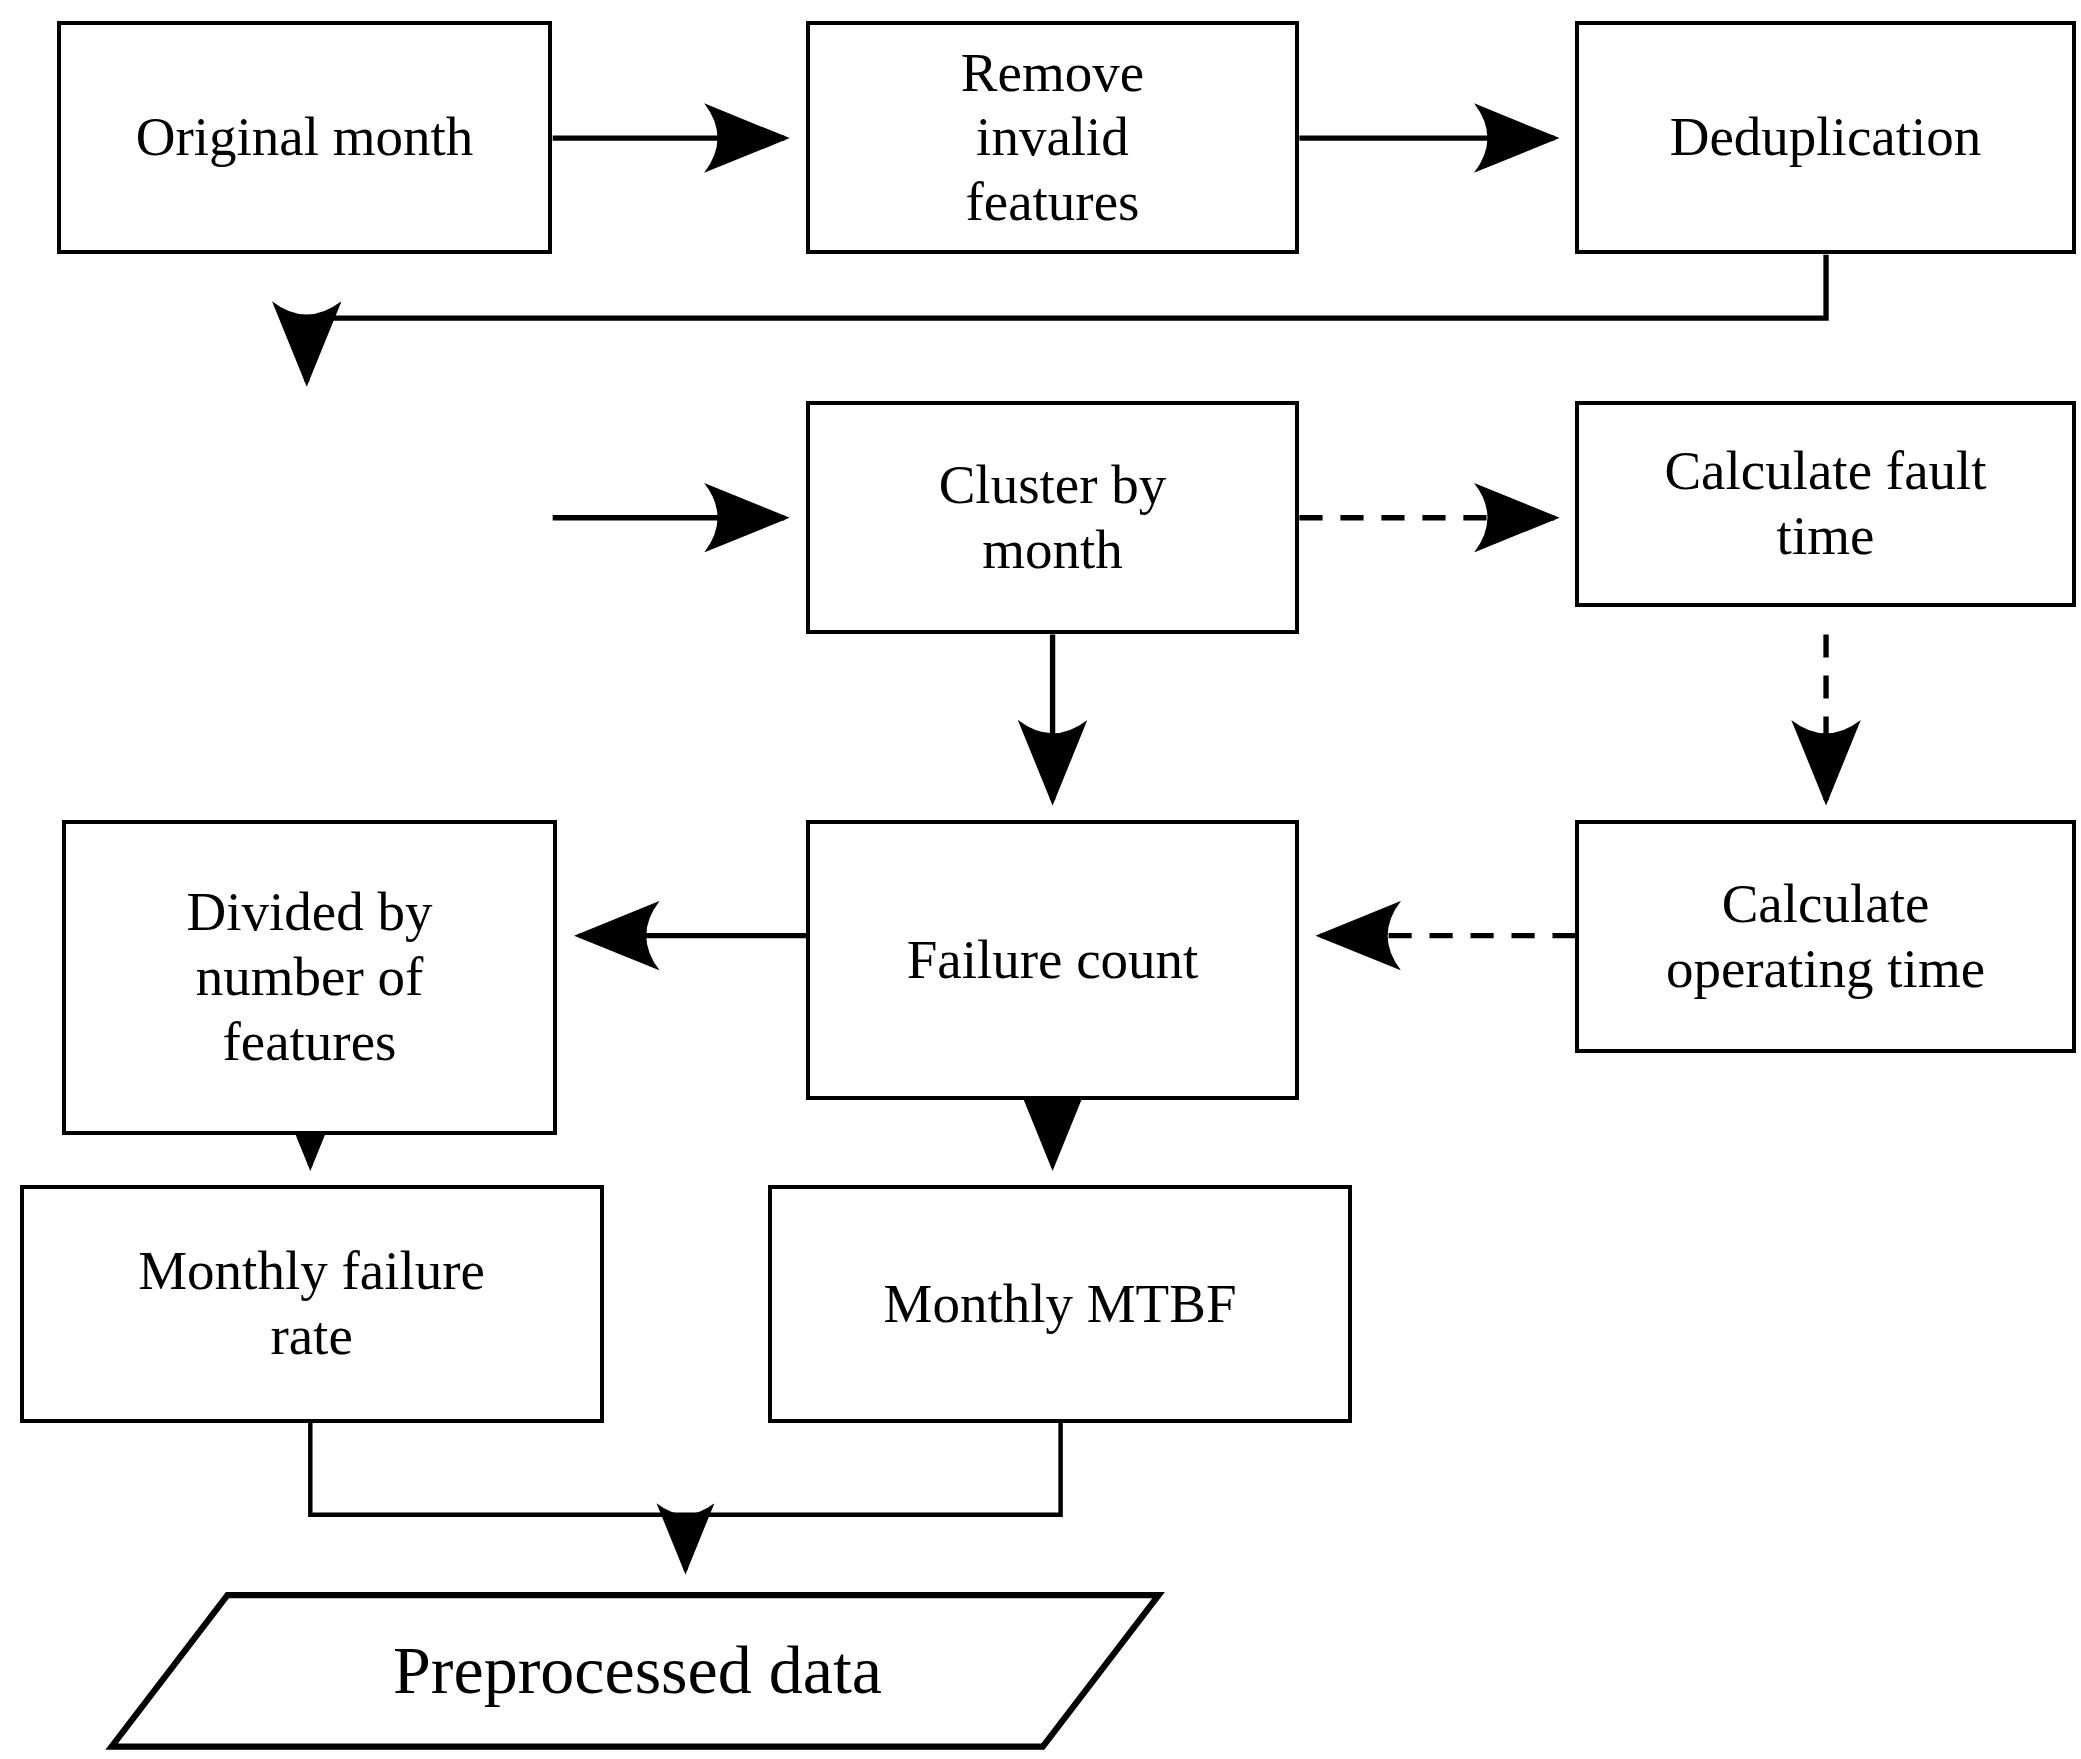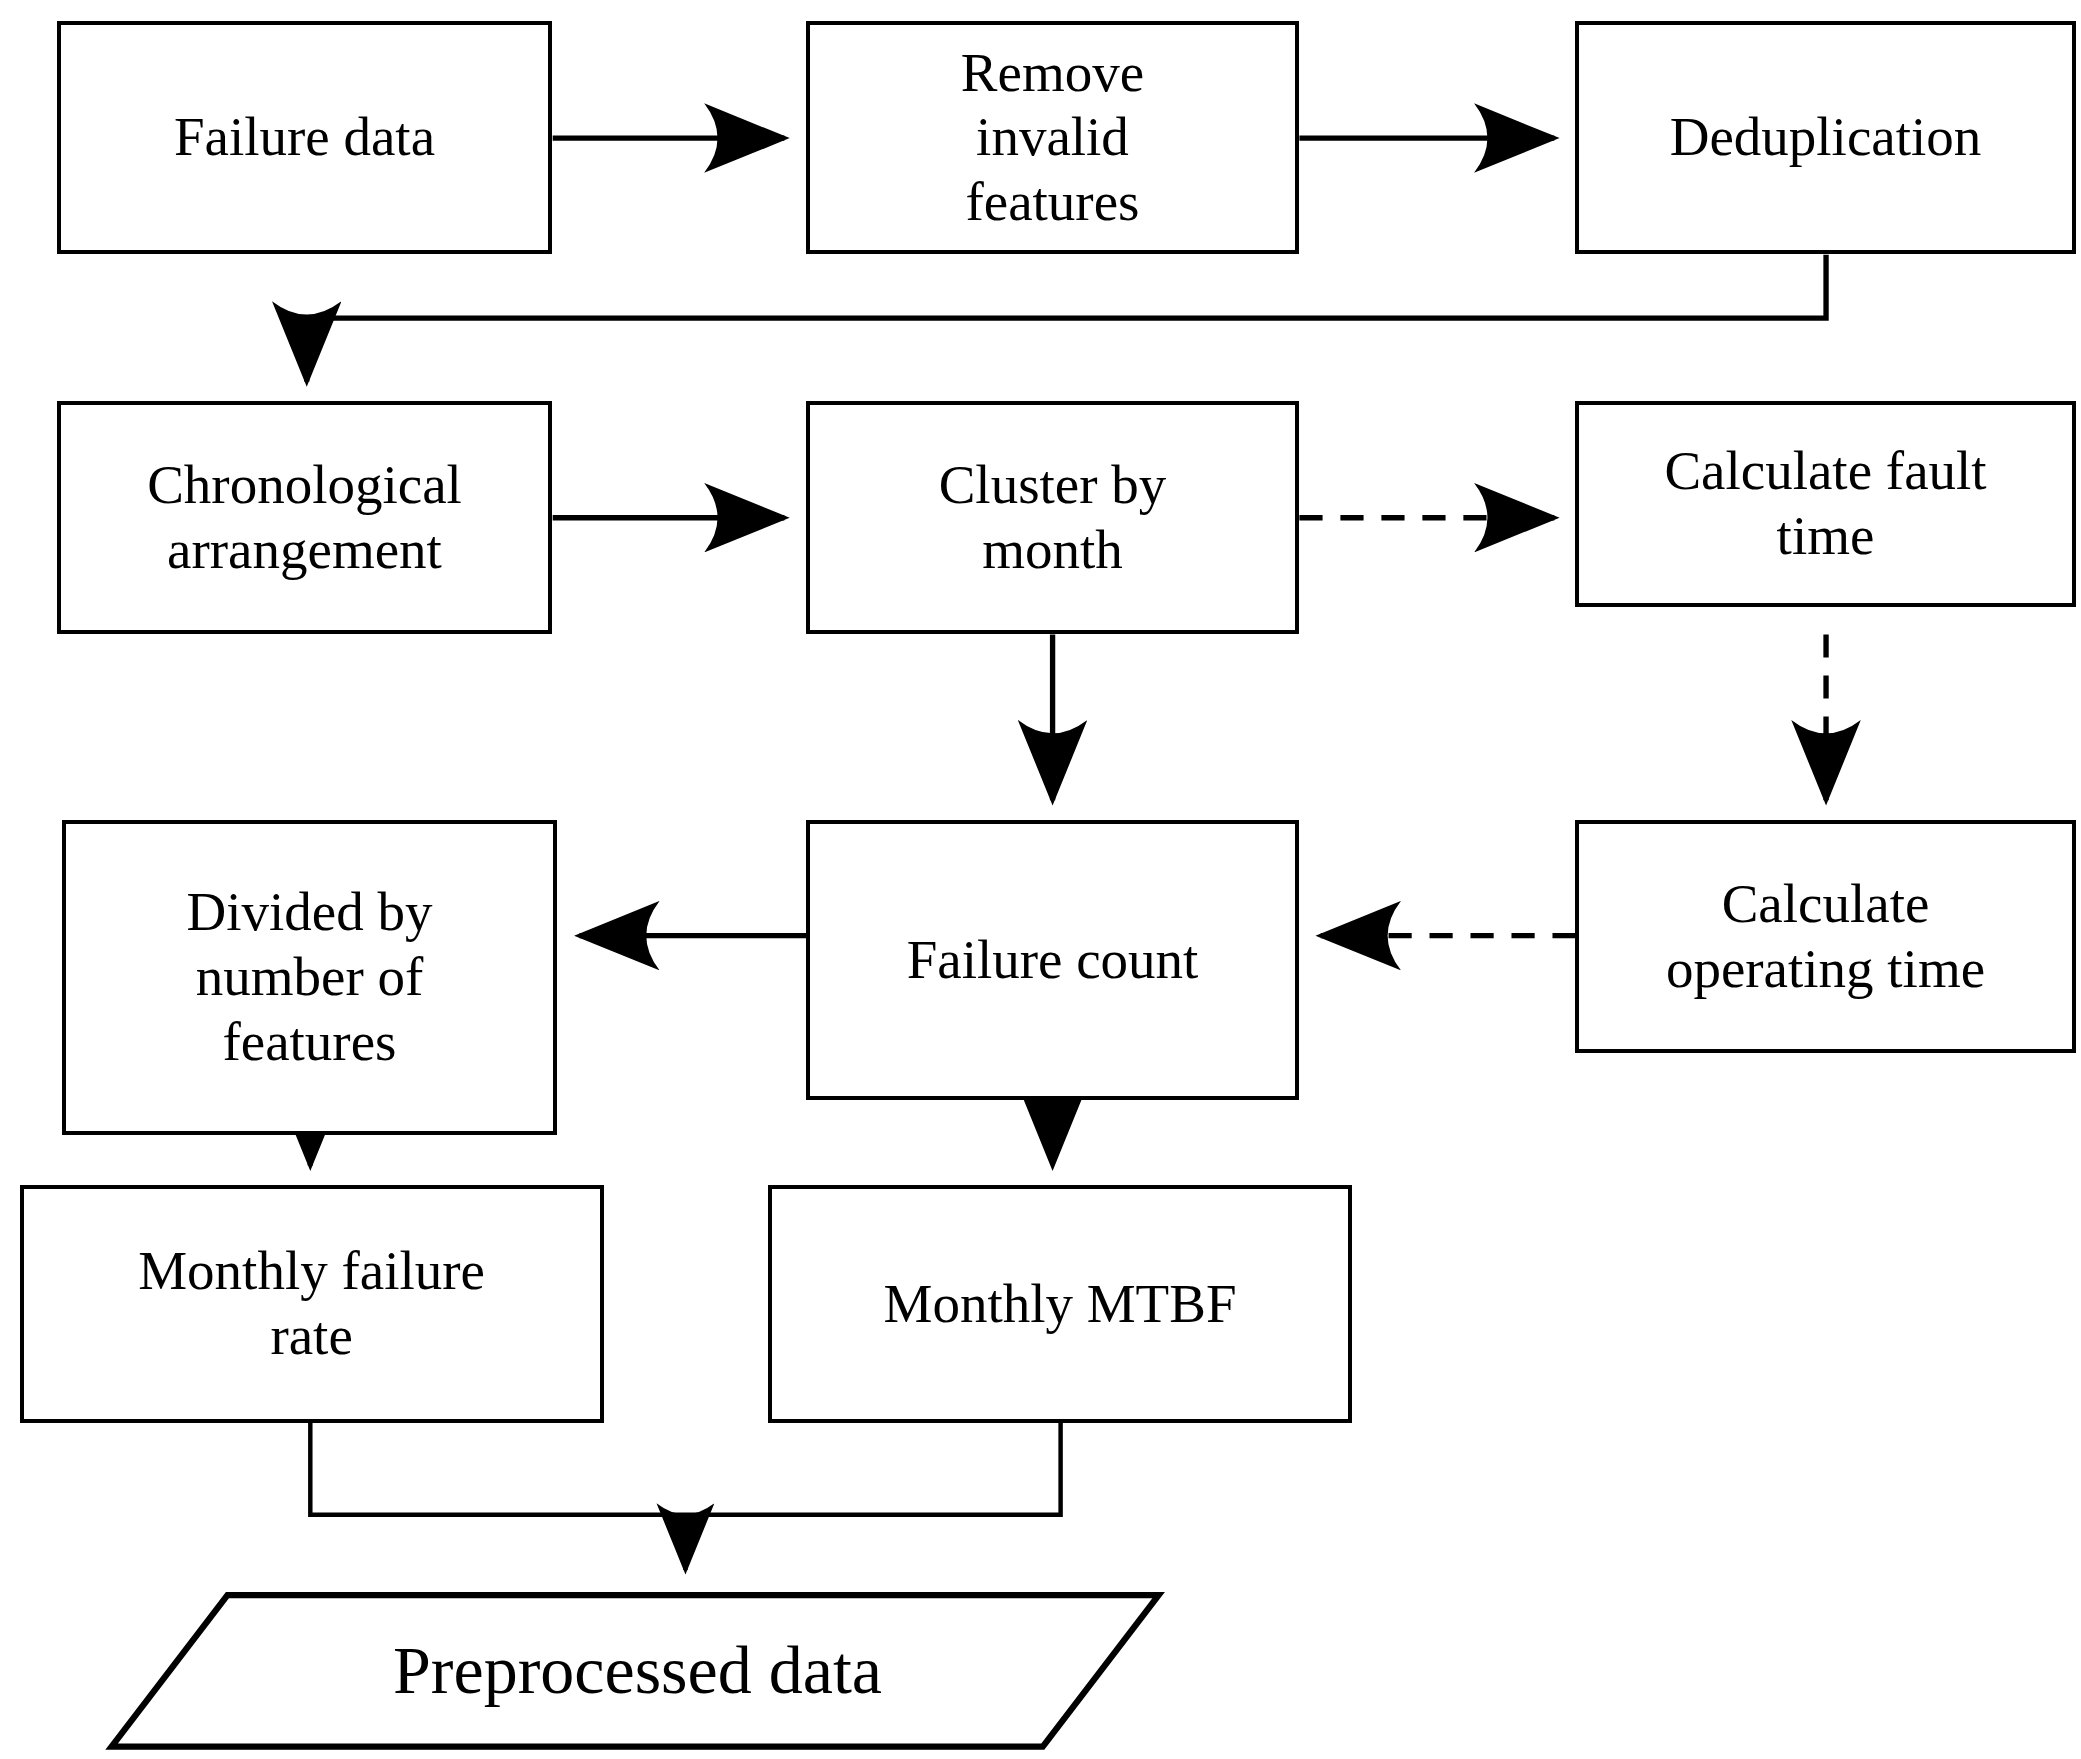--- a/index.html
+++ b/index.html
@@ -45,37 +45,33 @@
       <path stroke-dasharray="26,20" d="M1181,1181 L1181,1308"></path>
 
       <path d="M348,1273 L348,1308"></path>
 
       <path marker-end="none" stroke-width="5" d="M348,1597 L348,1700 L1190,1700 L1190,1597"></path>
       <path stroke-width="5" d="M769,1700 L769,1762"></path>
     </g>
   </svg>
 
   <div class="node" style="left:57px;  top:21.4px;   width:495px; height:233px;">
-    <span>Failure data</span>
+    <span>Original month</span>
   </div>
 
   <div class="node" style="left:806px; top:21.4px;   width:493px; height:233px;">
     <span>Remove
 invalid
 features</span>
   </div>
 
   <div class="node" style="left:1575px;top:21.4px;   width:501px; height:233px;">
     <span>Deduplication</span>
   </div>
 
-  <div class="node" style="left:57px;  top:401px;  width:495px; height:233px;">
-    <span>Chronological
-arrangement</span>
-  </div>
 
   <div class="node" style="left:806px; top:401px;  width:493px; height:233px;">
     <span>Cluster by
 month</span>
   </div>
 
   <div class="node" style="left:1575px;top:401px;  width:501px; height:206px;">
     <span>Calculate fault
 time</span>
   </div>

